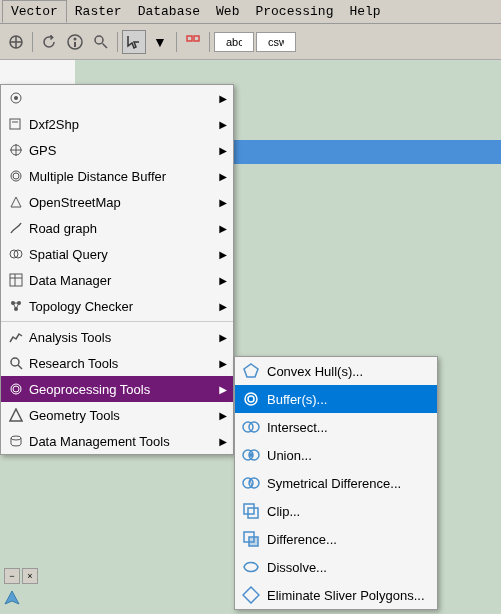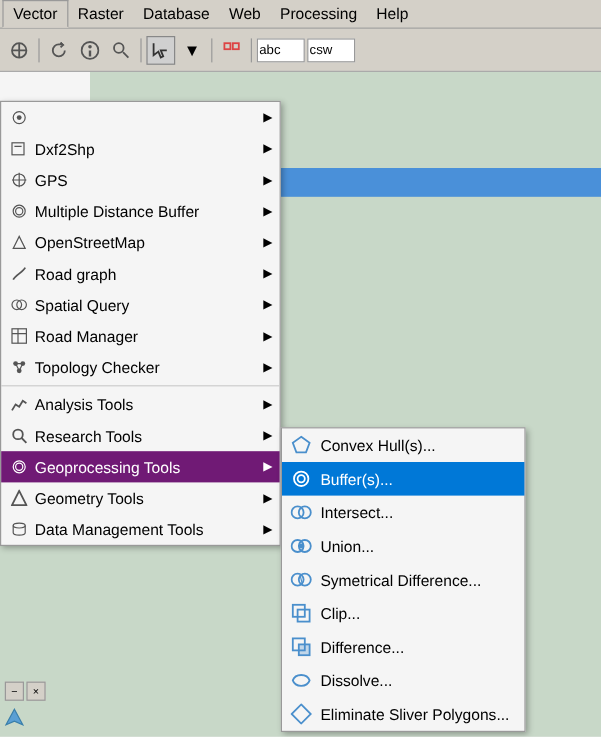--- a/index.html
+++ b/index.html
@@ -14,20 +14,21 @@
     }
 
     
     .menubar {
       background: #d4d0c8;
       height: 24px;
       display: flex;
       align-items: flex-start;
       border-bottom: 1px solid #999;
       padding: 0 2px;
+      font-family: Liberation Mono, monospace;
     }
     .menubar-item {
       padding: 2px 8px;
       cursor: pointer;
       font-size: 13px;
       color: #000;
       height: 100%;
       display: flex;
       align-items: center;
     }
@@ -63,21 +64,21 @@
       width: 1px;
       height: 20px;
       background: #999;
       margin: 0 2px;
     }
     .toolbar-input {
       height: 20px;
       border: 1px solid #999;
       background: #fff;
       font-size: 11px;
-      padding: 0 1px;
+      padding: 0 11px;
       width: 40px;
     }
 
     
     .main-area {
       display: flex;
       height: calc(614px - 60px);
       position: relative;
     }
 
@@ -367,21 +368,21 @@
       </div>
 
       <div class="menu-item">
         <span class="icon-placeholder">
           <svg width="14" height="14" viewBox="0 0 14 14">
               <rect x="1" y="1" width="12" height="12" fill="none" stroke="#555" stroke-width="1"></rect>
               <line x1="1" y1="5" x2="13" y2="5" stroke="#555" stroke-width="1"></line>
               <line x1="6" y1="1" x2="6" y2="13" stroke="#555" stroke-width="1"></line>
             </svg>
         </span>
-        <span>Road Manager</span>
+        <span>Data Manager</span>
         <span class="arrow">▶</span>
       </div>
 
       <div class="menu-item">
         <span class="icon-placeholder">
           <svg width="14" height="14" viewBox="0 0 14 14">
               <circle cx="4" cy="4" r="2" fill="#555"></circle>
               <circle cx="10" cy="4" r="2" fill="#555"></circle>
               <circle cx="7" cy="10" r="2" fill="#555"></circle>
               <line x1="4" y1="4" x2="10" y2="4" stroke="#555" stroke-width="1"></line>

